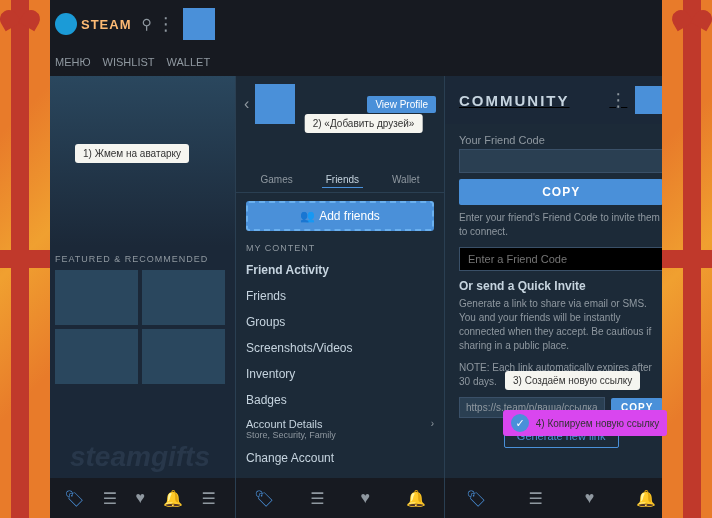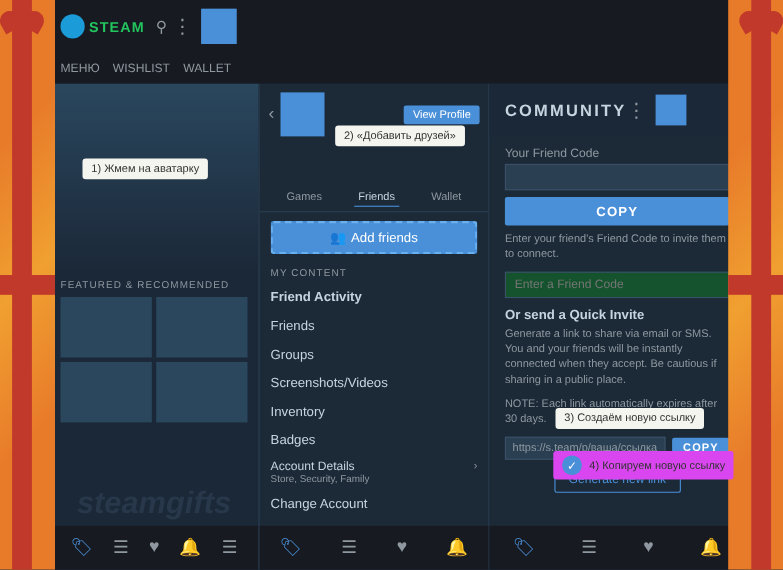--- a/index.html
+++ b/index.html
@@ -92,21 +92,21 @@
       align-items: center;
       gap: 4px;
     }
     .steam-logo-icon {
       width: 22px;
       height: 22px;
       background: #1b9bd7;
       border-radius: 50%;
     }
     .steam-logo-text {
-      color: #22c55e;
+      color: #fdba74;
       font-size: 13px;
       font-weight: bold;
       letter-spacing: 1px;
     }
     .header-search {
       margin-left: 10px;
       color: #8f98a0;
       font-size: 14px;
     }
     .header-dots {
@@ -323,24 +323,26 @@
     .right-panel {
       flex: 1;
       background: #1c2a38;
       display: flex;
       flex-direction: column;
       position: relative;
     }
     .right-header {
       display: flex;
       align-items: center;
+      justify-content: space-between;
       padding: 10px 14px;
       background: #1b2838;
       height: 48px;
       flex-shrink: 0;
+      text-decoration: underline;
     }
     .community-title {
       color: #c6d4df;
       font-size: 15px;
       font-weight: bold;
       letter-spacing: 2px;
     }
     .right-header-icons {
       display: flex;
       align-items: center;
@@ -374,21 +376,21 @@
       font-weight: bold;
       padding: 6px 0;
       border: none;
       border-radius: 2px;
       cursor: pointer;
       letter-spacing: 1px;
       margin-bottom: 6px;
     }
     .enter-code-input {
       width: 100%;
-      background: #14532d;
+      background: #000000;
       border: 1px solid #3a5068;
       color: #8f98a0;
       font-size: 11px;
       padding: 5px 8px;
       outline: none;
     }
     .desc-text {
       color: #8f98a0;
       font-size: 10px;
       margin-bottom: 8px;

